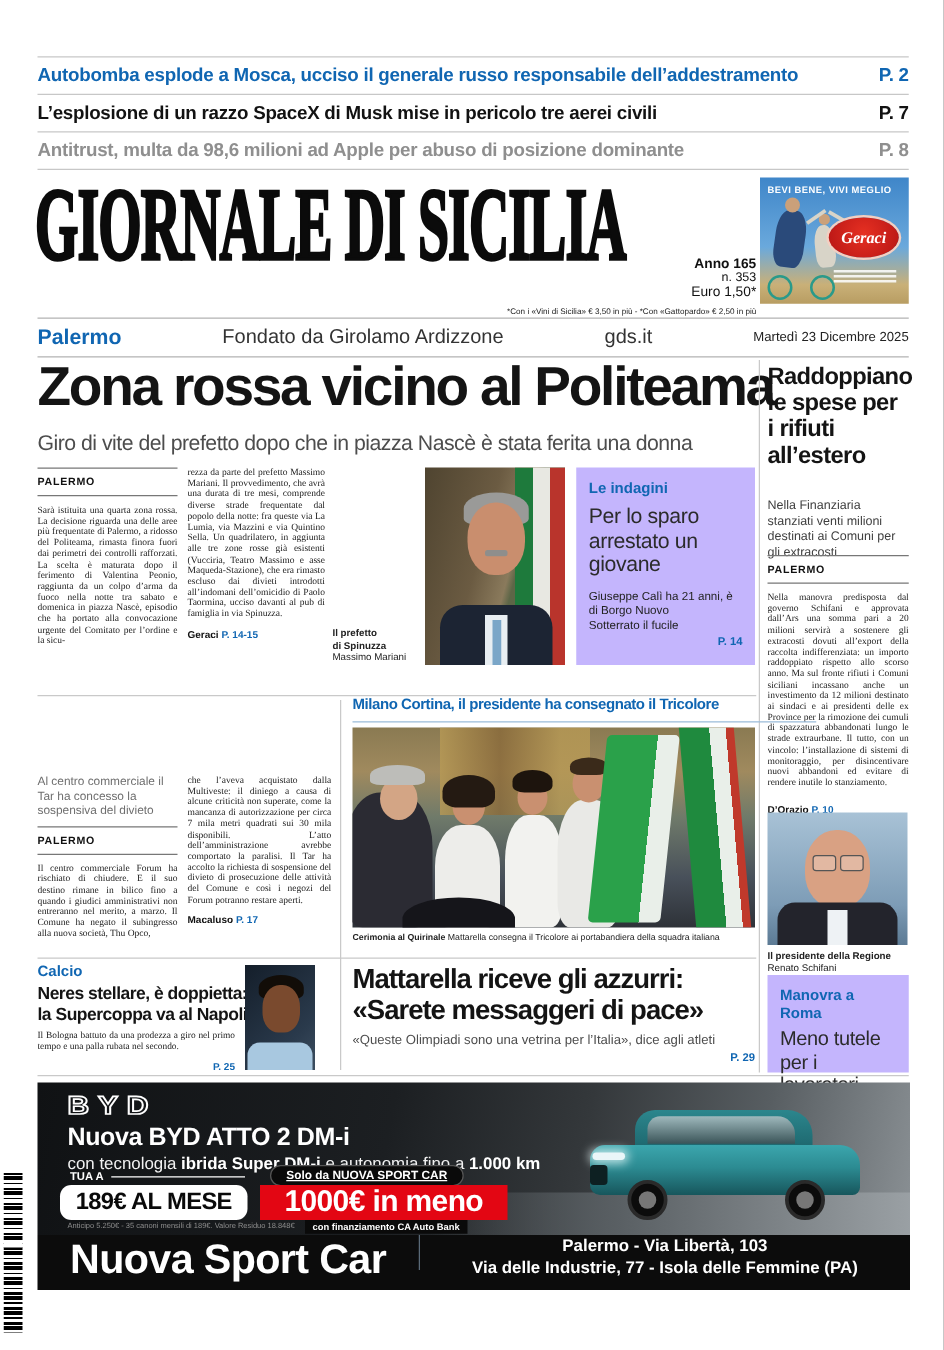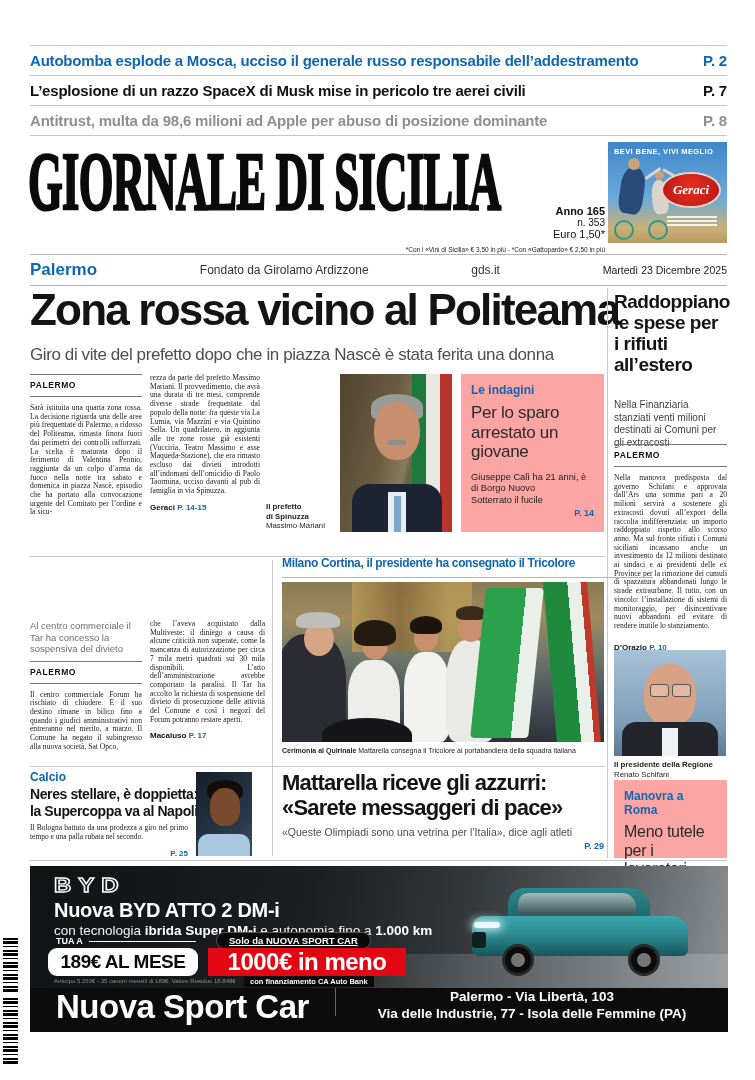--- a/index.html
+++ b/index.html
@@ -29,32 +29,32 @@
   .g-tag i{display:block;height:2px;background:rgba(255,255,255,.85);margin:2px 0;}
   .price-block{position:absolute;left:455px;top:205px;width:150px;text-align:right;color:#111;}
   .pb-anno{font-weight:bold;font-size:11px;}
   .pb-num{font-size:10px;}
   .pb-euro{font-size:11px;}
   .price-note{position:absolute;left:260px;top:246px;width:345px;text-align:right;font-size:6.5px;color:#222;}
 
   
   .infobar{position:absolute;left:30px;right:28px;top:254px;height:30px;display:flex;align-items:center;justify-content:space-between;border-top:1px solid #b3b3b3;border-bottom:1px solid #b3b3b3;}
   .ib-edition{color:#1066b2;font-weight:bold;font-size:17px;}
-  .ib-mid{font-size:12px;color:#333;}
+  .ib-mid{font-size:16px;color:#333;}
   .ib-date{font-size:10.5px;color:#222;}
 
   
   .headline-xl{font:800 44px/47px "Liberation Sans",sans-serif;letter-spacing:-1.8px;color:#141414;margin:0;white-space:nowrap;}
   .lead-sub{font:400 17px/20px "Liberation Sans",sans-serif;letter-spacing:-0.4px;color:#4d4d4d;white-space:nowrap;text-align:center;}
   .kicker{font:bold 8.5px "Liberation Sans",sans-serif;letter-spacing:0.6px;color:#111;border-top:1px solid #777;border-bottom:1px solid #777;padding:5px 0 6px;}
   .bodytxt{font:7.6px/8.7px "Liberation Serif",serif;text-align:justify;color:#1a1a1a;margin:0;}
   .byline{text-align:left;font:bold 8px "Liberation Sans",sans-serif;color:#111;margin-top:7px;}
   .pg{color:#1066b2;}
   .caption{font:7.8px/9.5px "Liberation Sans",sans-serif;color:#222;}
-  .graybox{background:#fca5a5;padding:9px 10px;box-sizing:border-box;}
+  .graybox{background:#c4b5fd;padding:9px 10px;box-sizing:border-box;}
   .box-kicker{color:#1066b2;font:bold 12px "Liberation Sans",sans-serif;}
   .box-title{font:400 17px/19.5px "Liberation Sans",sans-serif;color:#2b2b2b;letter-spacing:-0.3px;margin-top:6px;}
   .box-text{font:400 9.3px/11.5px "Liberation Sans",sans-serif;color:#222;margin-top:10px;}
   .box-page{text-align:right;font:bold 9px "Liberation Sans",sans-serif;color:#1066b2;margin-top:2px;}
 
   
   .lead{position:absolute;left:30px;top:286px;width:577px;height:272px;}
   .lead-col1{position:absolute;left:0;top:88px;width:112px;}
   .lead-col2{position:absolute;left:120px;top:88px;width:110px;}
   .prefect-photo{position:absolute;left:310px;top:88px;width:112px;height:158px;overflow:hidden;background:linear-gradient(105deg,#4f4430 0%,#6b5b42 40%,#8a7a5c 58%,#5d6647 62%);}
@@ -272,21 +272,21 @@
       <div class="box-kicker">Manovra a Roma</div>
       <div class="box-title" style="font-size:16px;line-height:18.5px;">Meno tutele per i lavoratori</div>
       <div class="box-page">P. 4</div>
     </div>
   </section>
 
   <section class="forum">
     <div class="f-col1">
       <div class="f-sub">Al centro commerciale il Tar ha concesso la sospensiva del divieto</div>
       <div class="kicker">PALERMO</div>
-      <p class="bodytxt" style="margin-top:7px;">Il centro commerciale Forum ha rischiato di chiudere. E il suo destino rimane in bilico fino a quando i giudici amministrativi non entreranno nel merito, a marzo. Il Comune ha negato il subingresso alla nuova società, Sat Opco,</p>
+      <p class="bodytxt" style="margin-top:7px;">Il centro commerciale Forum ha rischiato di chiudere. E il suo destino rimane in bilico fino a quando i giudici amministrativi non entreranno nel merito, a marzo. Il Comune ha negato il subingresso alla nuova società, Thu Opco,</p>
     </div>
     <div class="f-col2">
       <p class="bodytxt">che l’aveva acquistato dalla Multiveste: il diniego a causa di alcune criticità non superate, come la mancanza di autorizzazione per circa 7 mila metri quadrati sui 30 mila disponibili. L’atto dell’amministrazione avrebbe comportato la paralisi. Il Tar ha accolto la richiesta di sospensione del divieto di prosecuzione delle attività del Comune e così i negozi del Forum potranno restare aperti.</p>
       <div class="byline">
         <span>Macaluso</span>
         <span class="pg">P. 17</span>
       </div>
     </div>
   </section>
 

